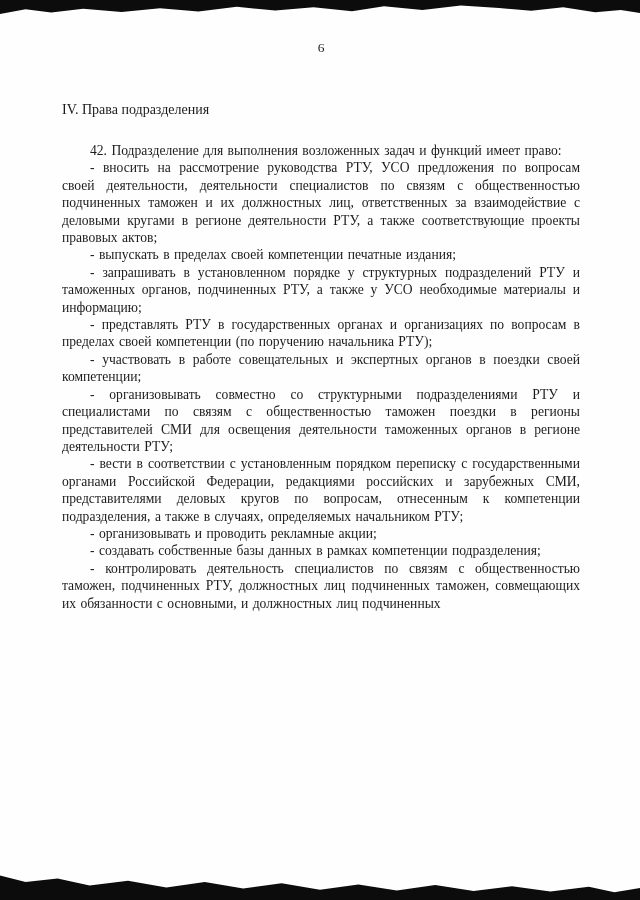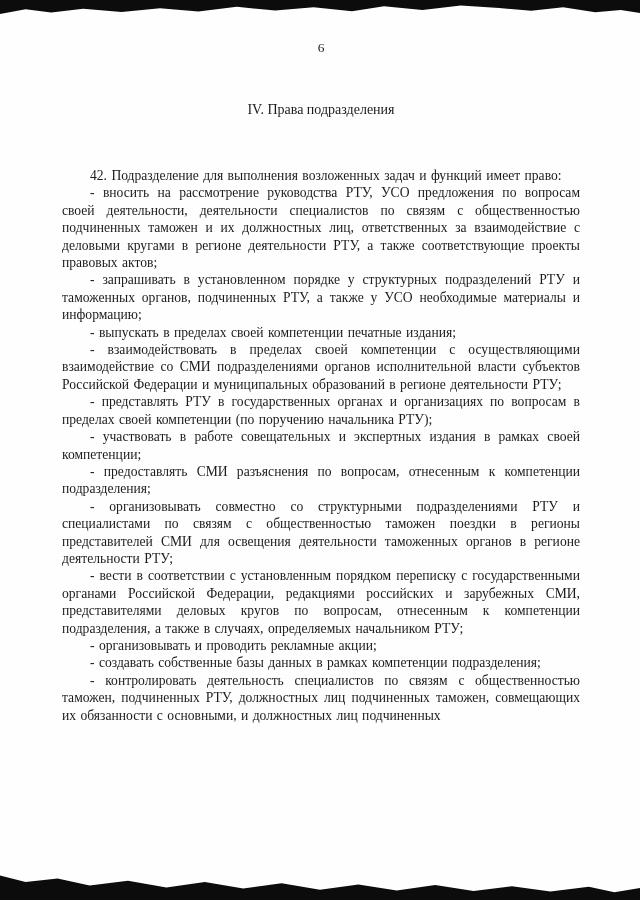--- a/index.html
+++ b/index.html
@@ -43,58 +43,55 @@
     left: 62px;
     right: 60px;
     top: 40px;
   }
   .page-number {
     text-align: center;
     font-size: 13.5px;
     margin: 0 0 0 0;
   }
   .section-heading {
-    text-align: center;
     font-size: 14px;
     font-weight: normal;
     margin: 46px 0 0 0;
   }
   .doc-par {
     margin: 0;
     font-size: 13.6px;
     line-height: 17.4px;
     text-align: justify;
     text-indent: 28px;
     word-spacing: 1px;
   }
   .doc-par.intro {
-    margin-top: 49px;
+    margin-top: 24px;
   }
 </style>
 </head>
 <body>
 
 <div class="page">
 
   <div class="scan-edge scan-edge-top"></div>
   <div class="scan-edge scan-edge-bottom"></div>
 
   <div class="content">
     <div class="page-number">6</div>
     <h2 class="section-heading">IV. Права подразделения</h2>
 
     <p class="doc-par intro">42. Подразделение для выполнения возложенных задач и функций имеет право:</p>
 
     <p class="doc-par">- вносить на рассмотрение руководства РТУ, УСО предложения по вопросам своей деятельности, деятельности специалистов по связям с общественностью подчиненных таможен и их должностных лиц, ответственных за взаимодействие с деловыми кругами в регионе деятельности РТУ, а также соответствующие проекты правовых актов;</p>
+    <p class="doc-par">- выпускать в пределах своей компетенции печатные издания;</p>
     <p class="doc-par">- запрашивать в установленном порядке у структурных подразделений РТУ и таможенных органов, подчиненных РТУ, а также у УСО необходимые материалы и информацию;</p>
-    <p class="doc-par">- выпускать в пределах своей компетенции печатные издания;</p>
-    <p class="doc-par">- взаимодействовать в пределах своей компетенции с осуществляющими взаимодействие со СМИ подразделениями органов исполнительной власти субъектов Российской Федерации и муниципальных образований в регионе деятельности РТУ;</p>
     <p class="doc-par">- представлять РТУ в государственных органах и организациях по вопросам в пределах своей компетенции (по поручению начальника РТУ);</p>
-    <p class="doc-par">- участвовать в работе совещательных и экспертных издания в рамках своей компетенции;</p>
-    <p class="doc-par">- предоставлять СМИ разъяснения по вопросам, отнесенным к компетенции подразделения;</p>
+    <p class="doc-par">- участвовать в работе совещательных и экспертных органов в поездки своей компетенции;</p>
     <p class="doc-par">- организовывать совместно со структурными подразделениями РТУ и специалистами по связям с общественностью таможен поездки в регионы представителей СМИ для освещения деятельности таможенных органов в регионе деятельности РТУ;</p>
     <p class="doc-par">- вести в соответствии с установленным порядком переписку с государственными органами Российской Федерации, редакциями российских и зарубежных СМИ, представителями деловых кругов по вопросам, отнесенным к компетенции подразделения, а также в случаях, определяемых начальником РТУ;</p>
     <p class="doc-par">- организовывать и проводить рекламные акции;</p>
     <p class="doc-par">- создавать собственные базы данных в рамках компетенции подразделения;</p>
     <p class="doc-par">- контролировать деятельность специалистов по связям с общественностью таможен, подчиненных РТУ, должностных лиц подчиненных таможен, совмещающих их обязанности с основными, и должностных лиц подчиненных</p>
   </div>
 
 </div>
 
 </body></html>

